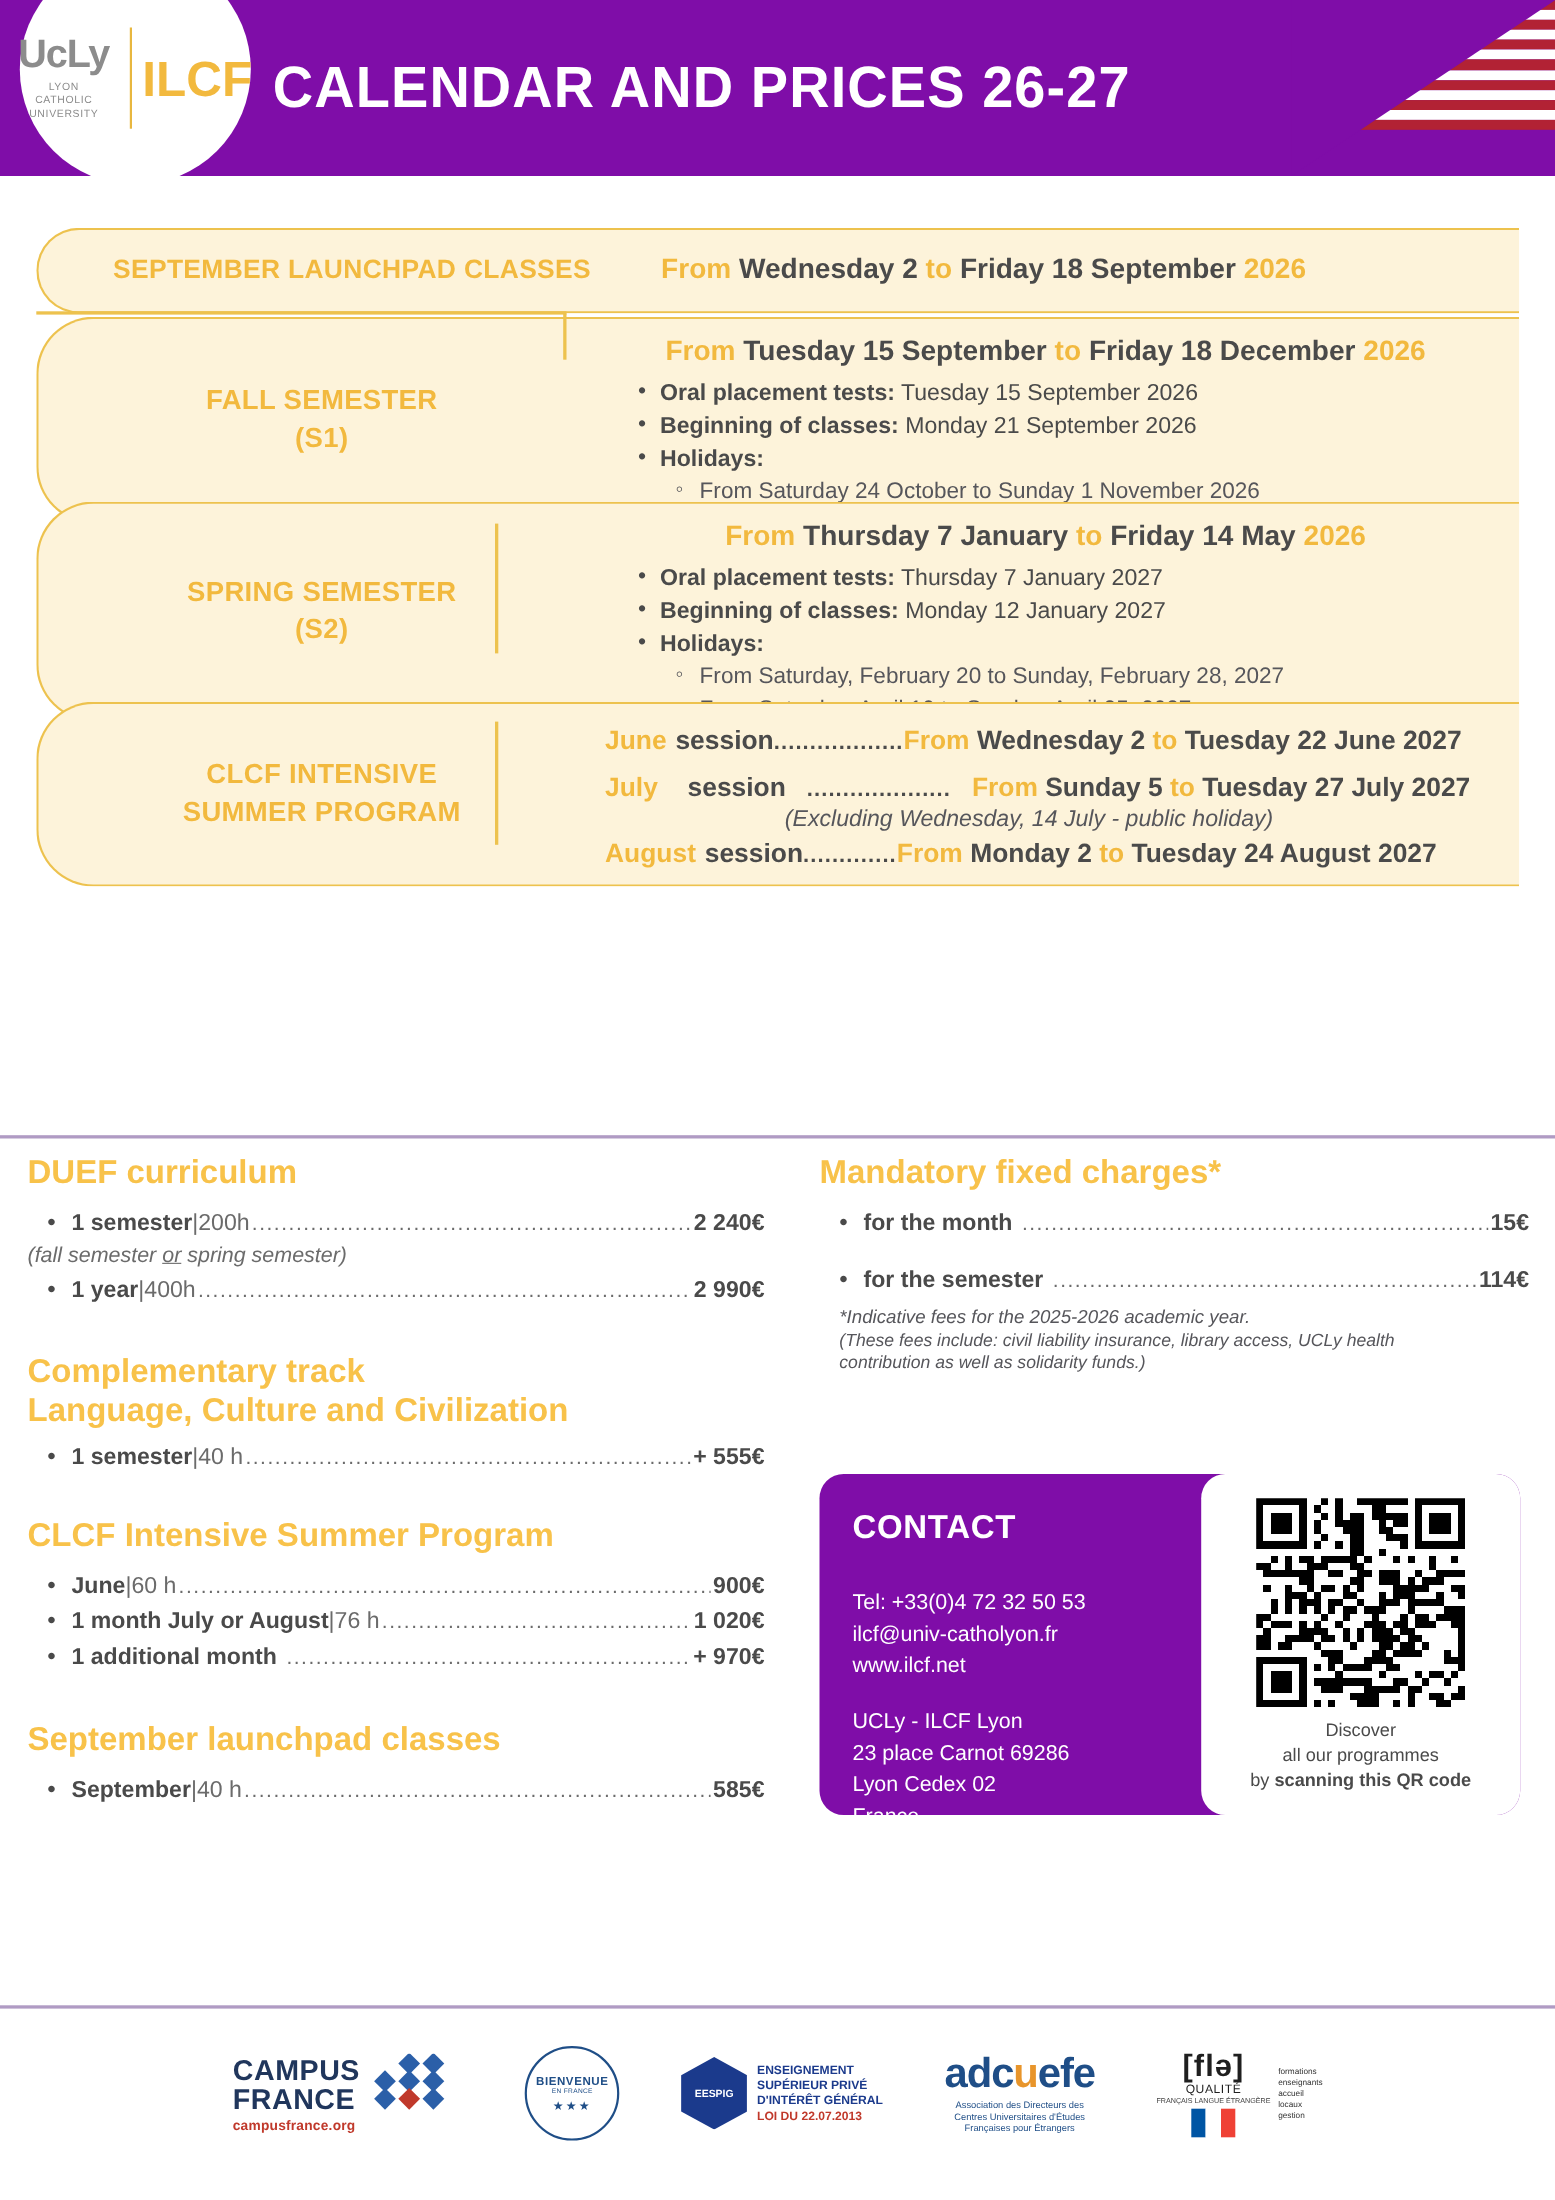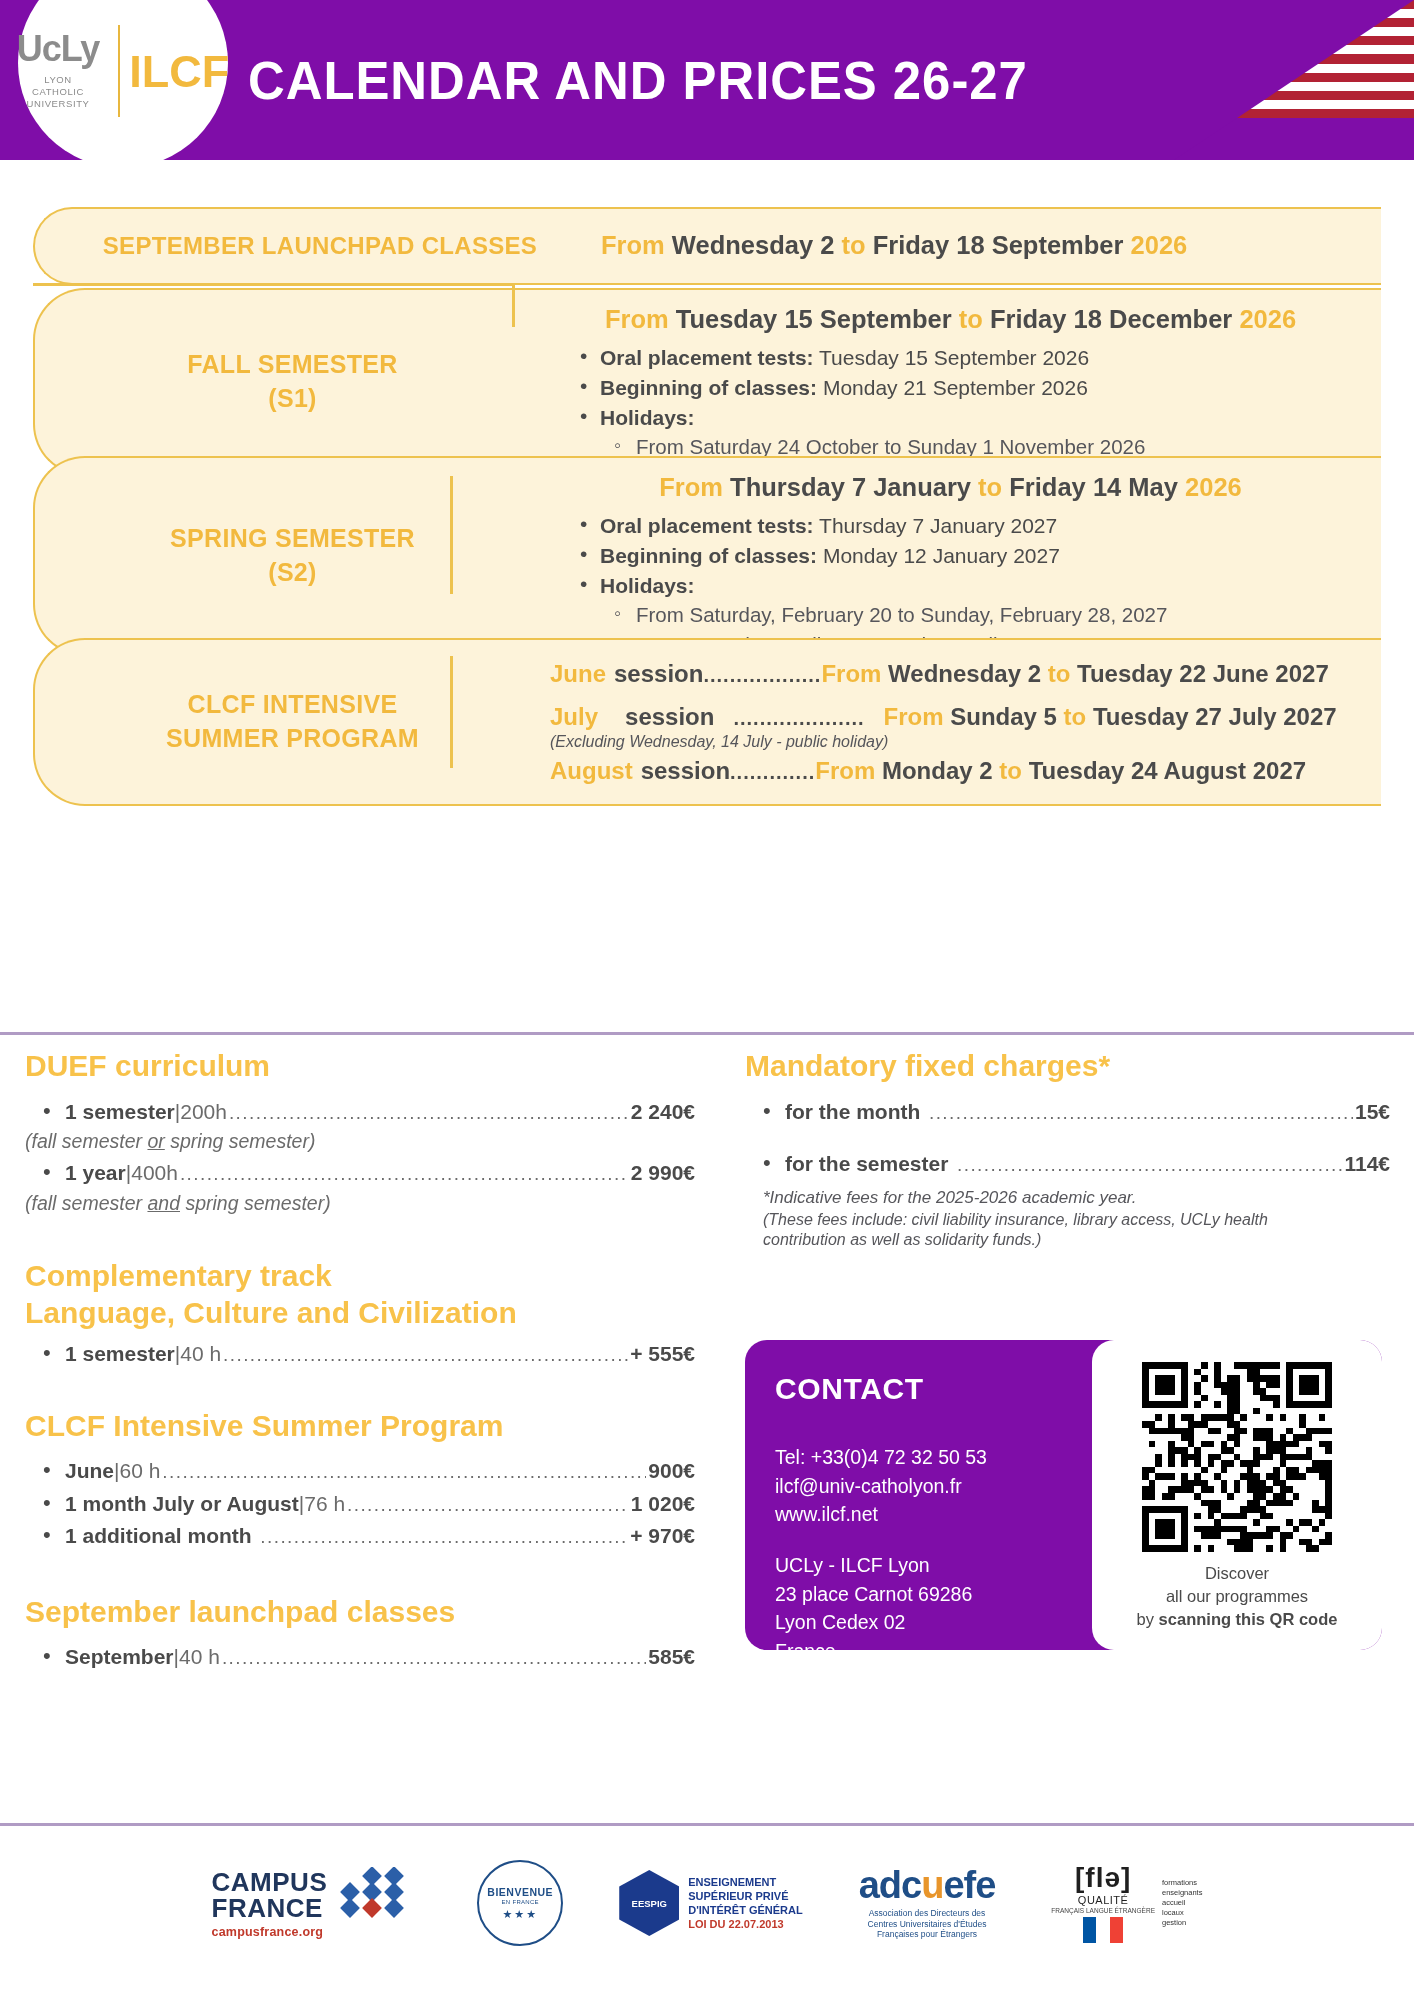--- a/index.html
+++ b/index.html
@@ -236,24 +236,24 @@
     flex: 0 0 auto;
     overflow: hidden;
     font-size: 20px;
     letter-spacing: 1px;
     color: #4a4a4a;
     font-weight: bold;
   }
   .sess .val { color: #4a4a4a; }
   .sess .val .gold { color: #f2b93e; font-weight: bold; }
   .sess-note {
-    font-size: 16px;
+    font-size: 21px;
     font-style: italic;
     color: #56565b;
-    text-align: left;
+    text-align: center;
     padding-right: 30px;
     margin: -2px 0 4px 0;
   }
   .conn-line-v {
     position: absolute;
     width: 2.5px;
     background: #edc24e;
     z-index: 3;
   }
   .conn-line-h {
@@ -651,21 +651,20 @@
       <span class="amount">2 240€</span>
     </div>
     <div class="note-italic"><span>(fall semester </span><u>or</u><span> spring semester)</span></div>
     <div class="price-item">
       <span class="name">1 year</span>
       <span class="sep"> | </span>
       <span class="hrs">400h</span>
       <span class="leader">.....................................................................................</span>
       <span class="amount">2 990€</span>
     </div>
-    <div class="note-italic"><span>(fall semester </span><u>and</u><span> spring semester)</span></div>
 
     <div style="height:38px;"></div>
 
     <div class="sec-title tight">
       <div>Complementary track</div>
       <div>Language, Culture and Civilization</div>
     </div>
     <div class="price-item">
       <span class="name">1 semester</span>
       <span class="sep"> | </span>

